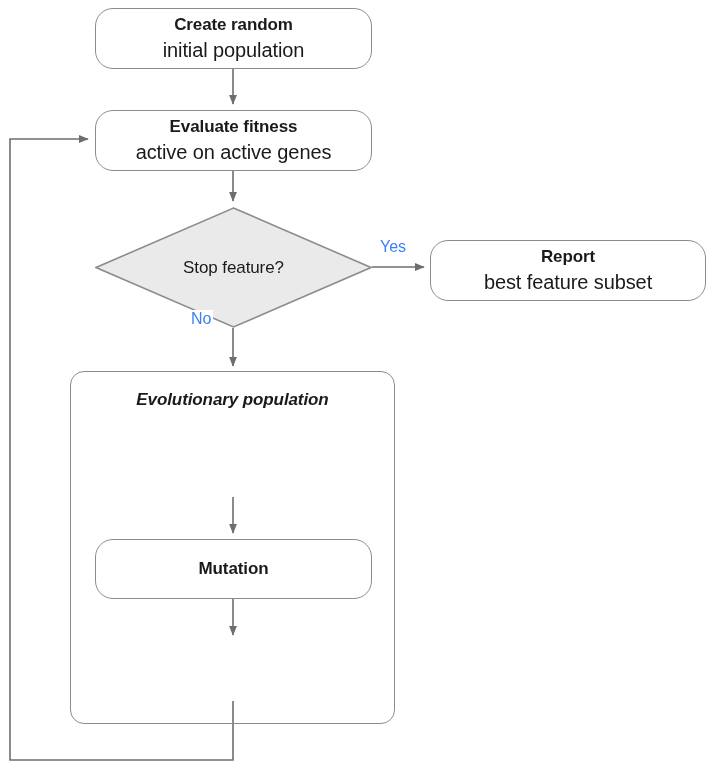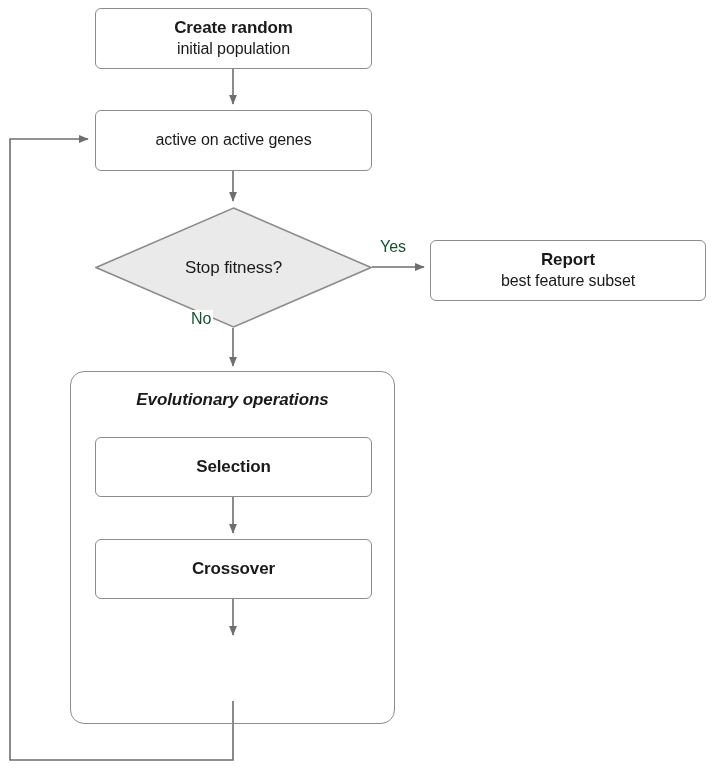--- a/index.html
+++ b/index.html
@@ -23,37 +23,37 @@
     left: 0;
     top: 0;
     width: 714px;
     height: 770px;
     pointer-events: none;
   }
   .node {
     position: absolute;
     box-sizing: border-box;
     border: 1.4px solid #8c8c8c;
-    border-radius: 6px;
+    border-radius: 18px;
     background: #ffffff;
     display: flex;
     flex-direction: column;
     align-items: center;
     justify-content: center;
     text-align: center;
     color: #1a1a1a;
     line-height: 1.3;
   }
   .node .l1 {
     font-size: 17px;
     font-weight: bold;
     letter-spacing: -0.1px;
   }
   .node .l2 {
-    font-size: 16px;
+    font-size: 20px;
     font-weight: normal;
     letter-spacing: -0.1px;
   }
   
   #node-create   { left: 95px;  top: 8px;   width: 277px; height: 61px; }
   #node-evaluate { left: 95px;  top: 110px; width: 277px; height: 61px; }
   #node-report   { left: 430px; top: 240px; width: 276px; height: 61px; }
   #node-selection{ left: 95px;  top: 437px; width: 277px; height: 60px; }
   #node-crossover{ left: 95px;  top: 539px; width: 277px; height: 60px; }
   #node-mutation { left: 95px;  top: 641px; width: 277px; height: 60px; }
@@ -107,21 +107,21 @@
     font-weight: bold;
     font-style: italic;
     color: #1a1a1a;
     letter-spacing: -0.1px;
   }
 
   
   .edge-label {
     position: absolute;
     font-size: 16px;
-    color: #14532d;
+    color: #3b82f6;
     background: #ffffff;
     padding: 0 2px;
     white-space: nowrap;
   }
   #label-yes { left: 378px; top: 238px; }
   #label-no  { left: 189px; top: 310px; }
 </style>
 </head>
 <body>
 
@@ -148,44 +148,42 @@
 
     <path d="M233,701 L233,760 L10,760 L10,139 L88,139" fill="none" stroke="#6e6e6e" stroke-width="1.6" marker-end="url(#arrowhead)"></path>
   </svg>
 
   <div class="node" id="node-create">
     <div class="l1">Create random</div>
     <div class="l2">initial population</div>
   </div>
 
   <div class="node" id="node-evaluate">
+    <div class="l1">Evaluate fitness</div>
     <div class="l2">active on active genes</div>
   </div>
 
   <div id="node-decision">
     <svg class="diamond-shape" viewBox="0 0 277 121" preserveAspectRatio="none">
       <polygon points="138.5,1 276,60.5 138.5,120 1,60.5" fill="#eaeaea" stroke="#8c8c8c" stroke-width="1.6"></polygon>
     </svg>
-    <div class="diamond-label">Stop fitness?</div>
+    <div class="diamond-label">Stop feature?</div>
   </div>
 
   <div class="node" id="node-report">
     <div class="l1">Report</div>
     <div class="l2">best feature subset</div>
   </div>
 
   <div class="edge-label" id="label-yes">Yes</div>
   <div class="edge-label" id="label-no">No</div>
 
   <div id="group-evolutionary">
-    <div class="group-title">Evolutionary operations</div>
+    <div class="group-title">Evolutionary population</div>
   </div>
 
-  <div class="node" id="node-selection">
-    <div class="l1">Selection</div>
-  </div>
 
   <div class="node" id="node-crossover">
-    <div class="l1">Crossover</div>
+    <div class="l1">Mutation</div>
   </div>
 
 
 </div>
 
 </body></html>

